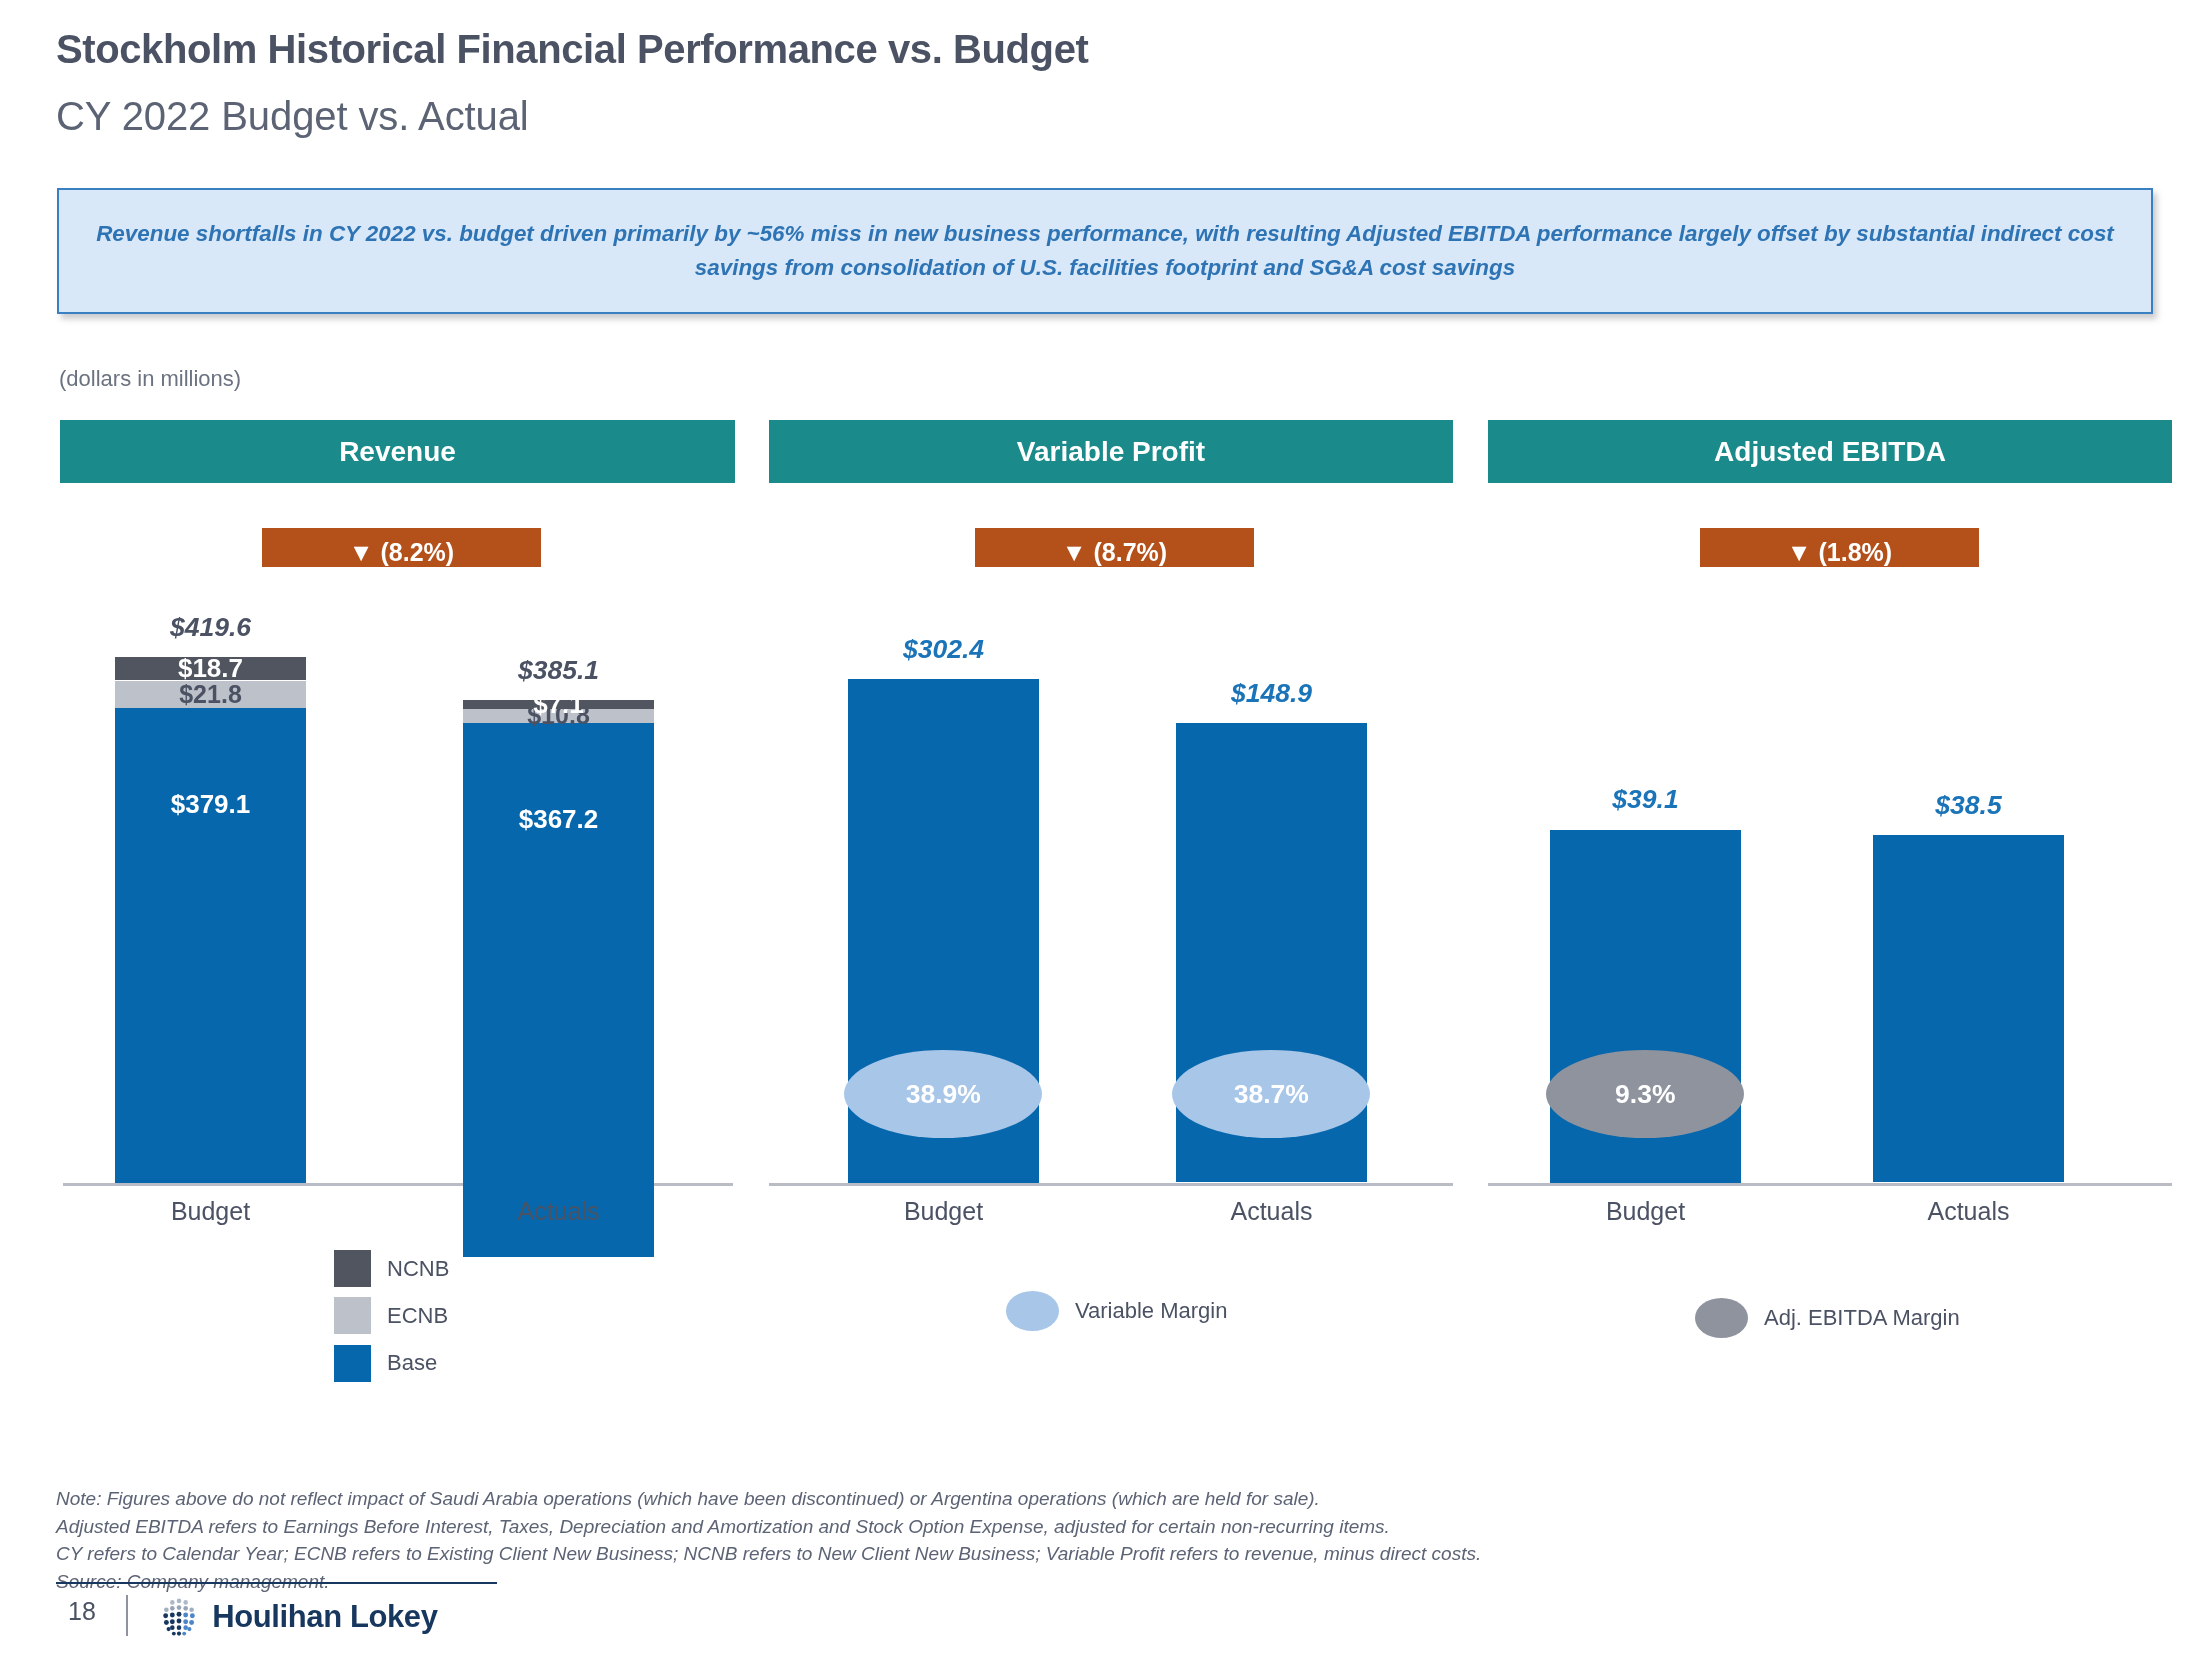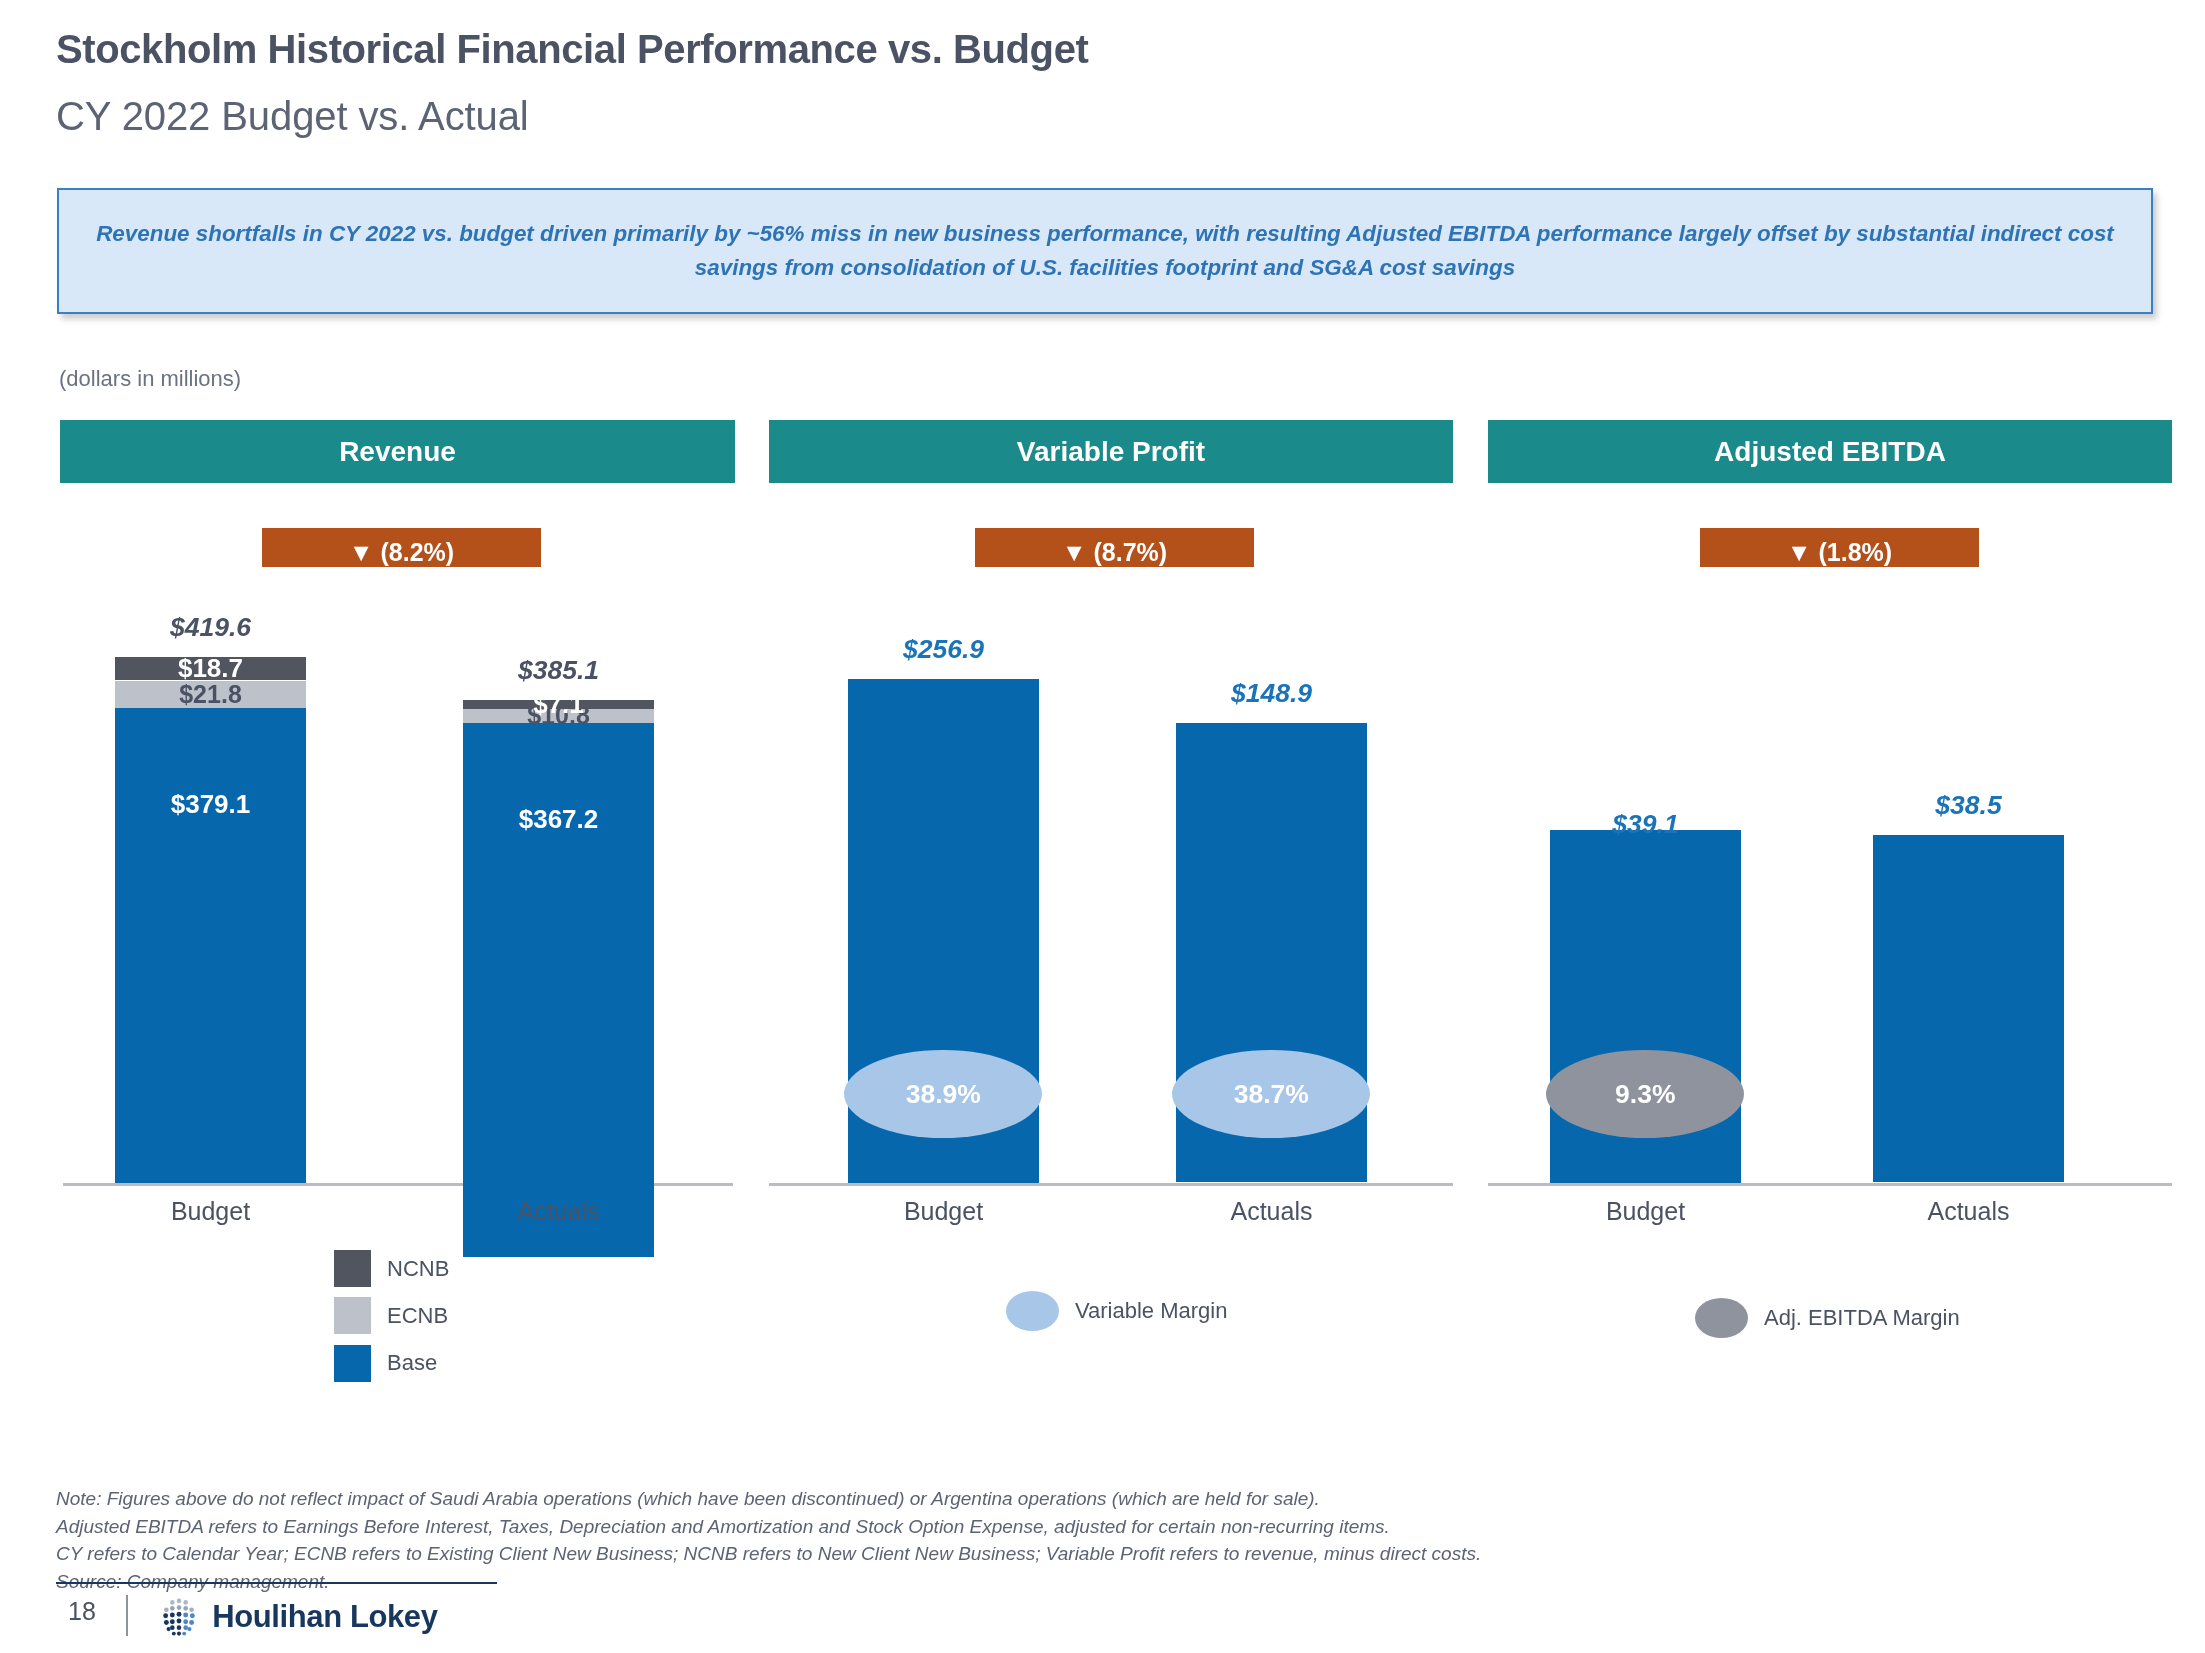--- a/index.html
+++ b/index.html
@@ -235,37 +235,37 @@
         <span class="seg-label-white">$7.1</span>
       </div>
       <div class="bar-total total-dark" style="top: 655px;">$385.1</div>
       <div class="cat-label">Actuals</div>
     </div>
     <div class="bar-col" style="left: 848px; width: 191px; top: 0px; height: 1183px;">
       <div class="bar-seg seg-base" style="height: 504px; top: 679px;"></div>
       <div class="margin-bubble" style="width: 198px; height: 88px; left: -3.7px; top: 1050px; background: rgb(167, 198, 232);">
         <span>38.9%</span>
       </div>
-      <div class="bar-total total-blue" style="top: 634px;">$256.9</div>
+      <div class="bar-total total-blue" style="top: 634px;">$302.4</div>
       <div class="cat-label">Budget</div>
     </div>
     <div class="bar-col" style="left: 1176px; width: 191px; top: 0px; height: 1183px;">
       <div class="bar-seg seg-base" style="height: 459px; top: 723px;"></div>
       <div class="margin-bubble" style="width: 198px; height: 88px; left: -3.7px; top: 1050px; background: rgb(167, 198, 232);">
         <span>38.7%</span>
       </div>
       <div class="bar-total total-blue" style="top: 678px;">$148.9</div>
       <div class="cat-label">Actuals</div>
     </div>
     <div class="bar-col" style="left: 1550px; width: 191px; top: 0px; height: 1183px;">
       <div class="bar-seg seg-base" style="height: 353px; top: 830px;"></div>
       <div class="margin-bubble" style="width: 198px; height: 88px; left: -3.7px; top: 1050px; background: rgb(142, 147, 158);">
         <span>9.3%</span>
       </div>
-      <div class="bar-total total-blue" style="top: 784px; margin-top: 25px;">$39.1</div>
+      <div class="bar-total total-blue" style="top: 784px;">$39.1</div>
       <div class="cat-label">Budget</div>
     </div>
     <div class="bar-col" style="left: 1873px; width: 191px; top: 0px; height: 1183px;">
       <div class="bar-seg seg-base" style="height: 347px; top: 835px;"></div>
       <div class="bar-total total-blue" style="top: 790px;">$38.5</div>
       <div class="cat-label">Actuals</div>
     </div>
   </div>
 
 <div id="legend-stack">

